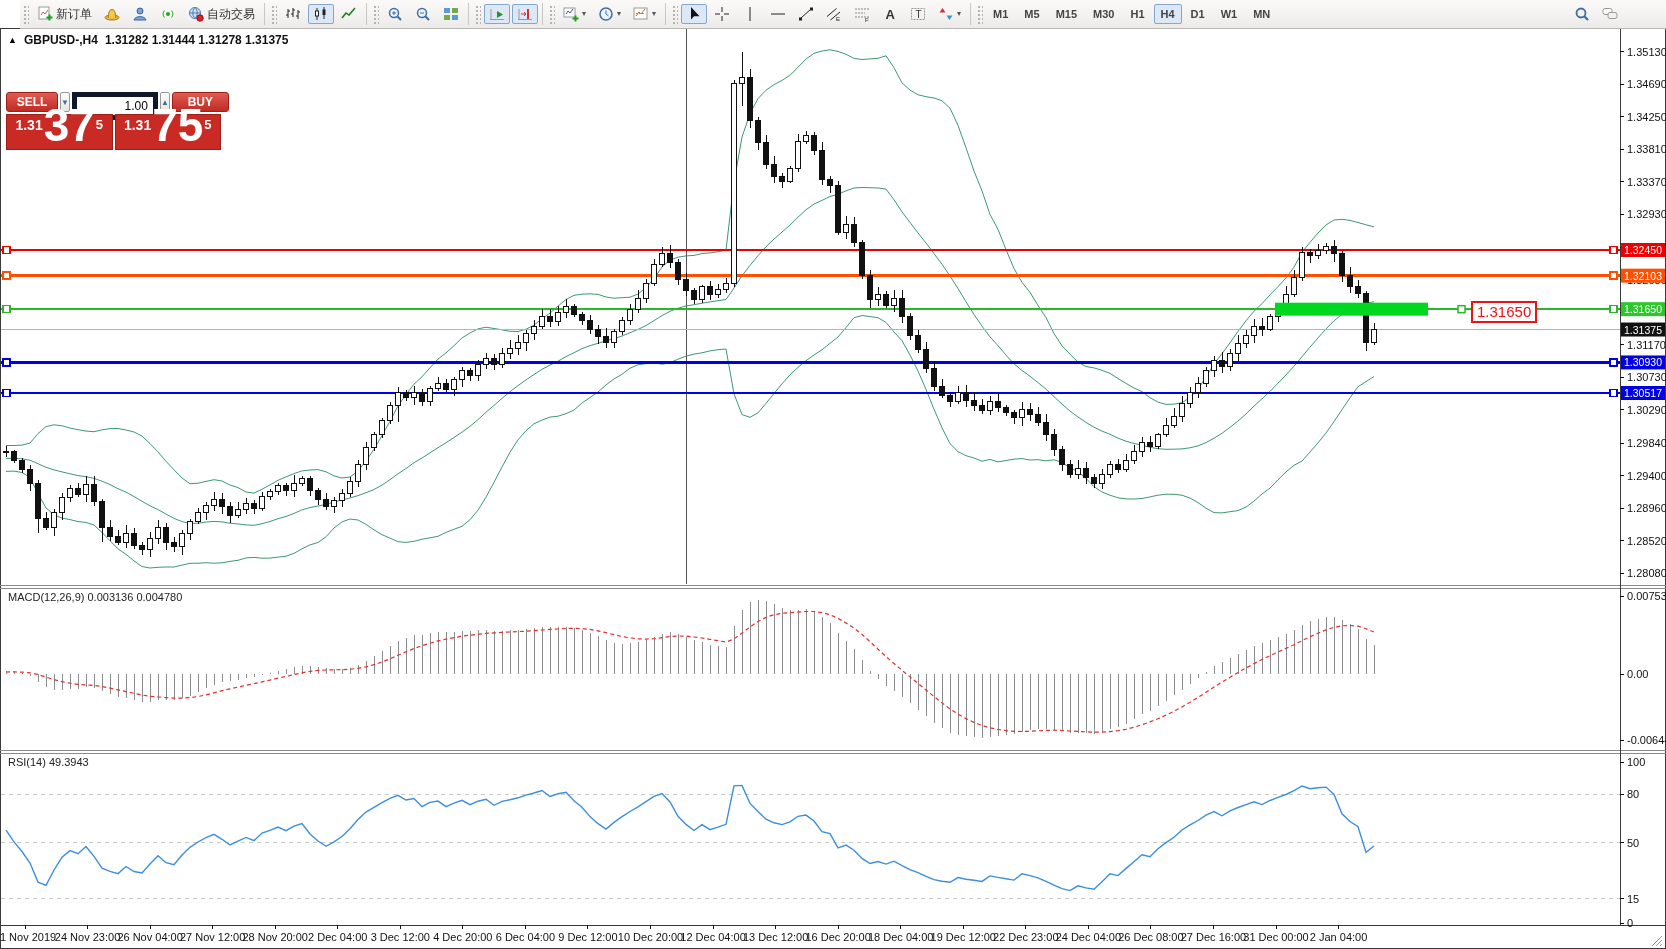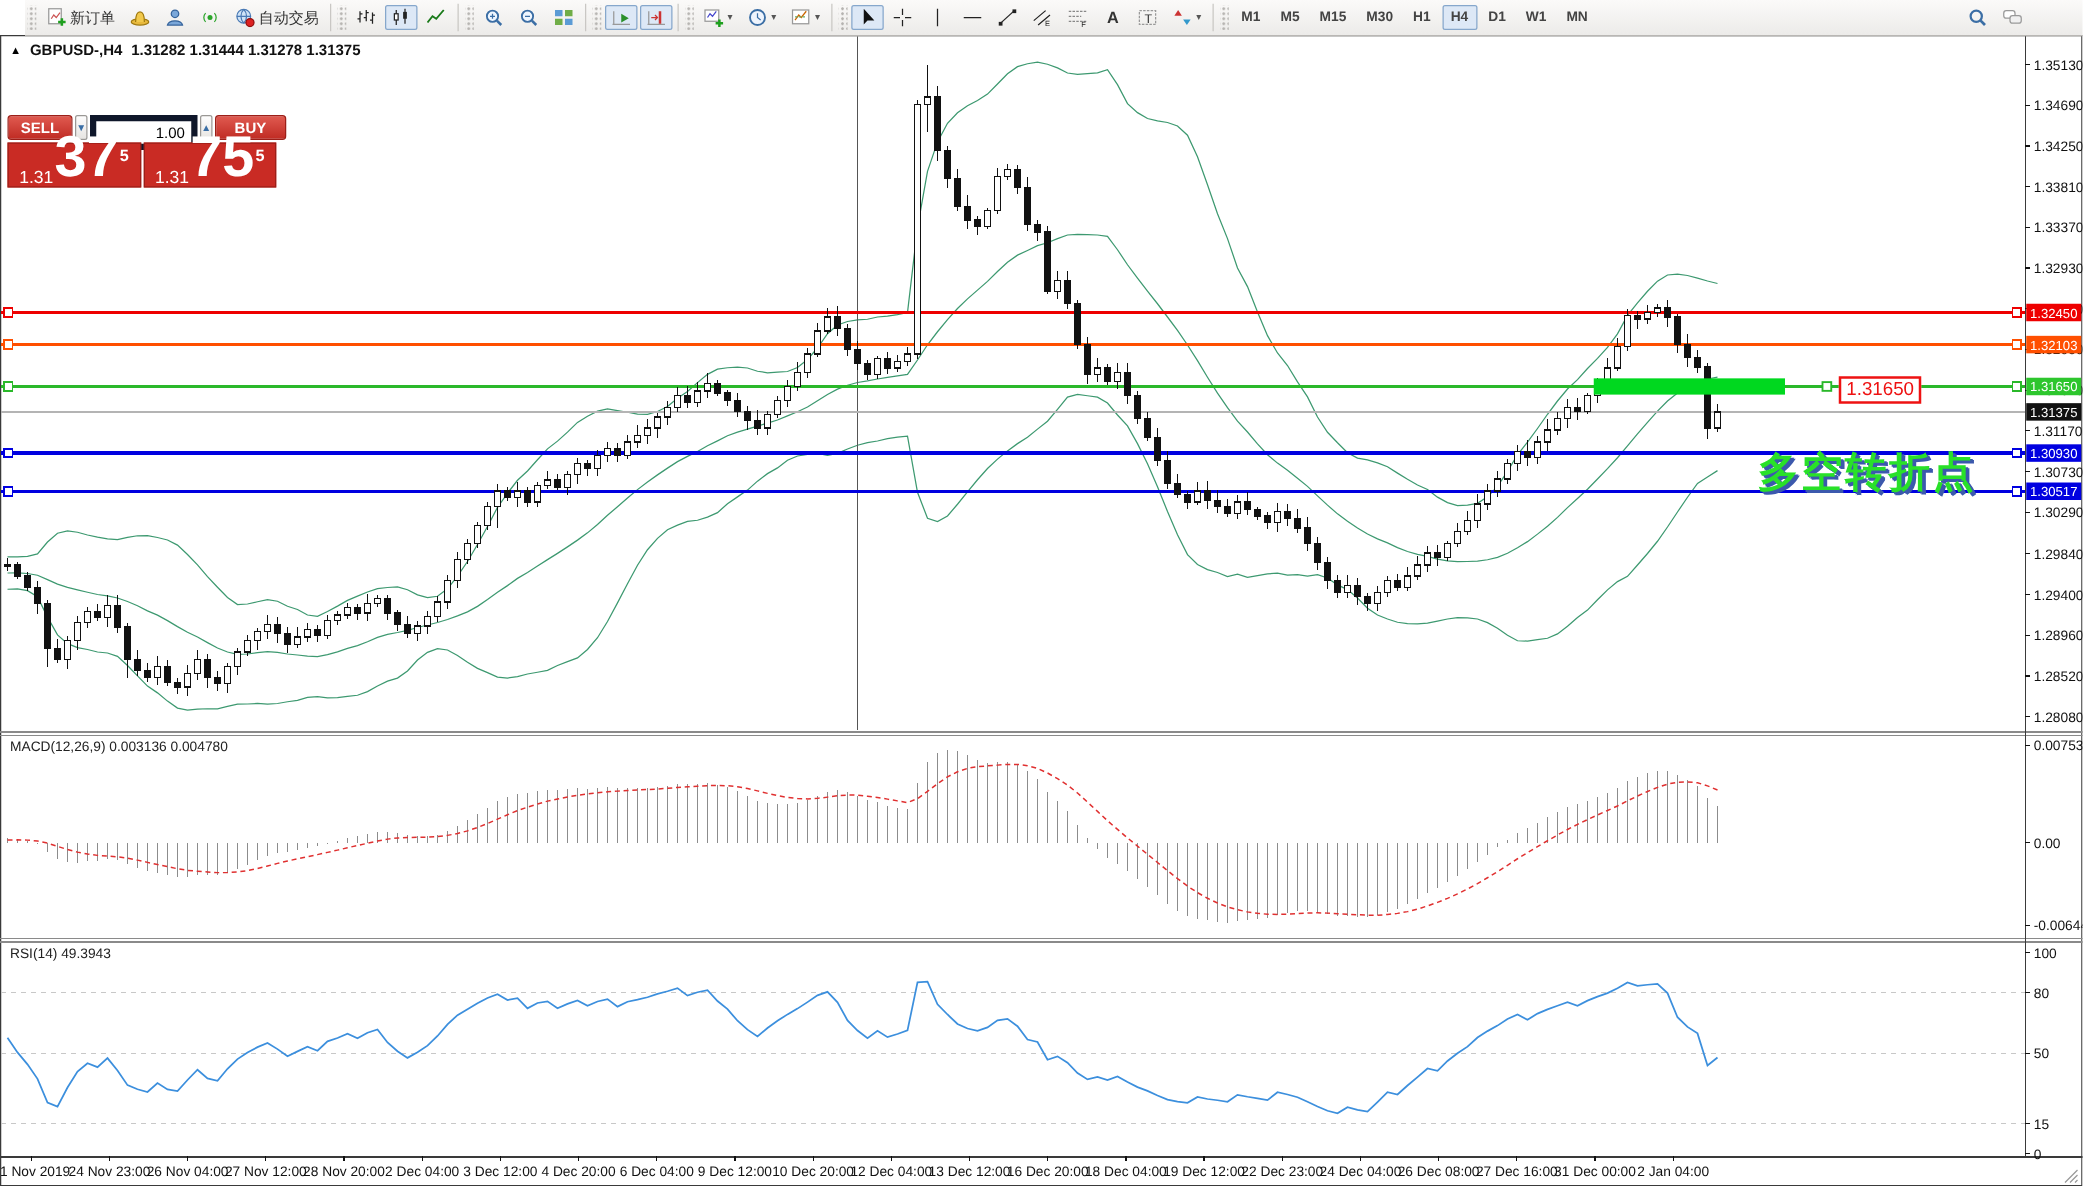--- a/index.html
+++ b/index.html
@@ -30,21 +30,21 @@
   .tp-row1{display:flex;height:20px;gap:2px;margin-top:44px;}
   .tp-btn{flex:0 0 auto;background:linear-gradient(#e05a50,#c02c24);color:#fff;border:1px solid #9c1f18;
     border-radius:3px;font-size:12px;font-weight:bold;display:flex;align-items:center;justify-content:center;}
   .tp-sell{width:50px;} .tp-buy{width:55px;}
   .tp-spin{width:15px;background:linear-gradient(#fdfdfd,#e7e5e2);border:1px solid #9a9895;border-radius:2px;
     color:#3a6ea5;font-size:8px;display:flex;align-items:center;justify-content:center;}
   .tp-vol{width:66px;border:5px solid #0f172a;font-size:12px;text-align:right;padding:0 5px;height:18px;box-sizing:content-box;}
   .tp-row2{display:flex;gap:2px;margin-top:2px;height:36px;}
   .tp-price{flex:1;background:#c92b24;border:1px solid #9c1f18;color:#fff;display:flex;align-items:flex-end;
     justify-content:center;padding-bottom:1px;line-height:1;}
-  .tp-small{font-size:14px;font-weight:normal;margin-bottom:0;text-align:center;}
+  .tp-small{font-size:14px;font-weight:bold;margin-bottom:16px;text-align:center;}
   .tp-big{font-size:46px;font-weight:bold;margin:0 1px;}
   .tp-sup{font-size:13px;font-weight:bold;align-self:flex-start;margin-top:3px;}
   #turn-label{position:absolute;left:1406px;top:356px;z-index:4;font-size:33px;font-weight:bold;
     color:#29e129;letter-spacing:2px;white-space:nowrap;
     text-shadow:2px 1px 0 #3c59ad,3px 2px 0 #3c59ad;}
   #price-callout{position:absolute;left:1471px;top:301px;z-index:4;background:#fff;border:2px solid #ee1212;
     color:#ee1212;font-size:15px;padding:0 4px;line-height:18px;}
 </style>
 </head>
 <body>
@@ -998,16 +998,15 @@
       <span class="tp-sup">5</span>
     </div>
     <div class="tp-price">
       <span class="tp-small">1.31</span>
       <span class="tp-big">75</span>
       <span class="tp-sup">5</span>
     </div>
   </div>
 </div>
 
-<div id="turn-label">多空转折点</div>
 <div id="price-callout">1.31650</div>
 
 </div>
 
 </body></html>

